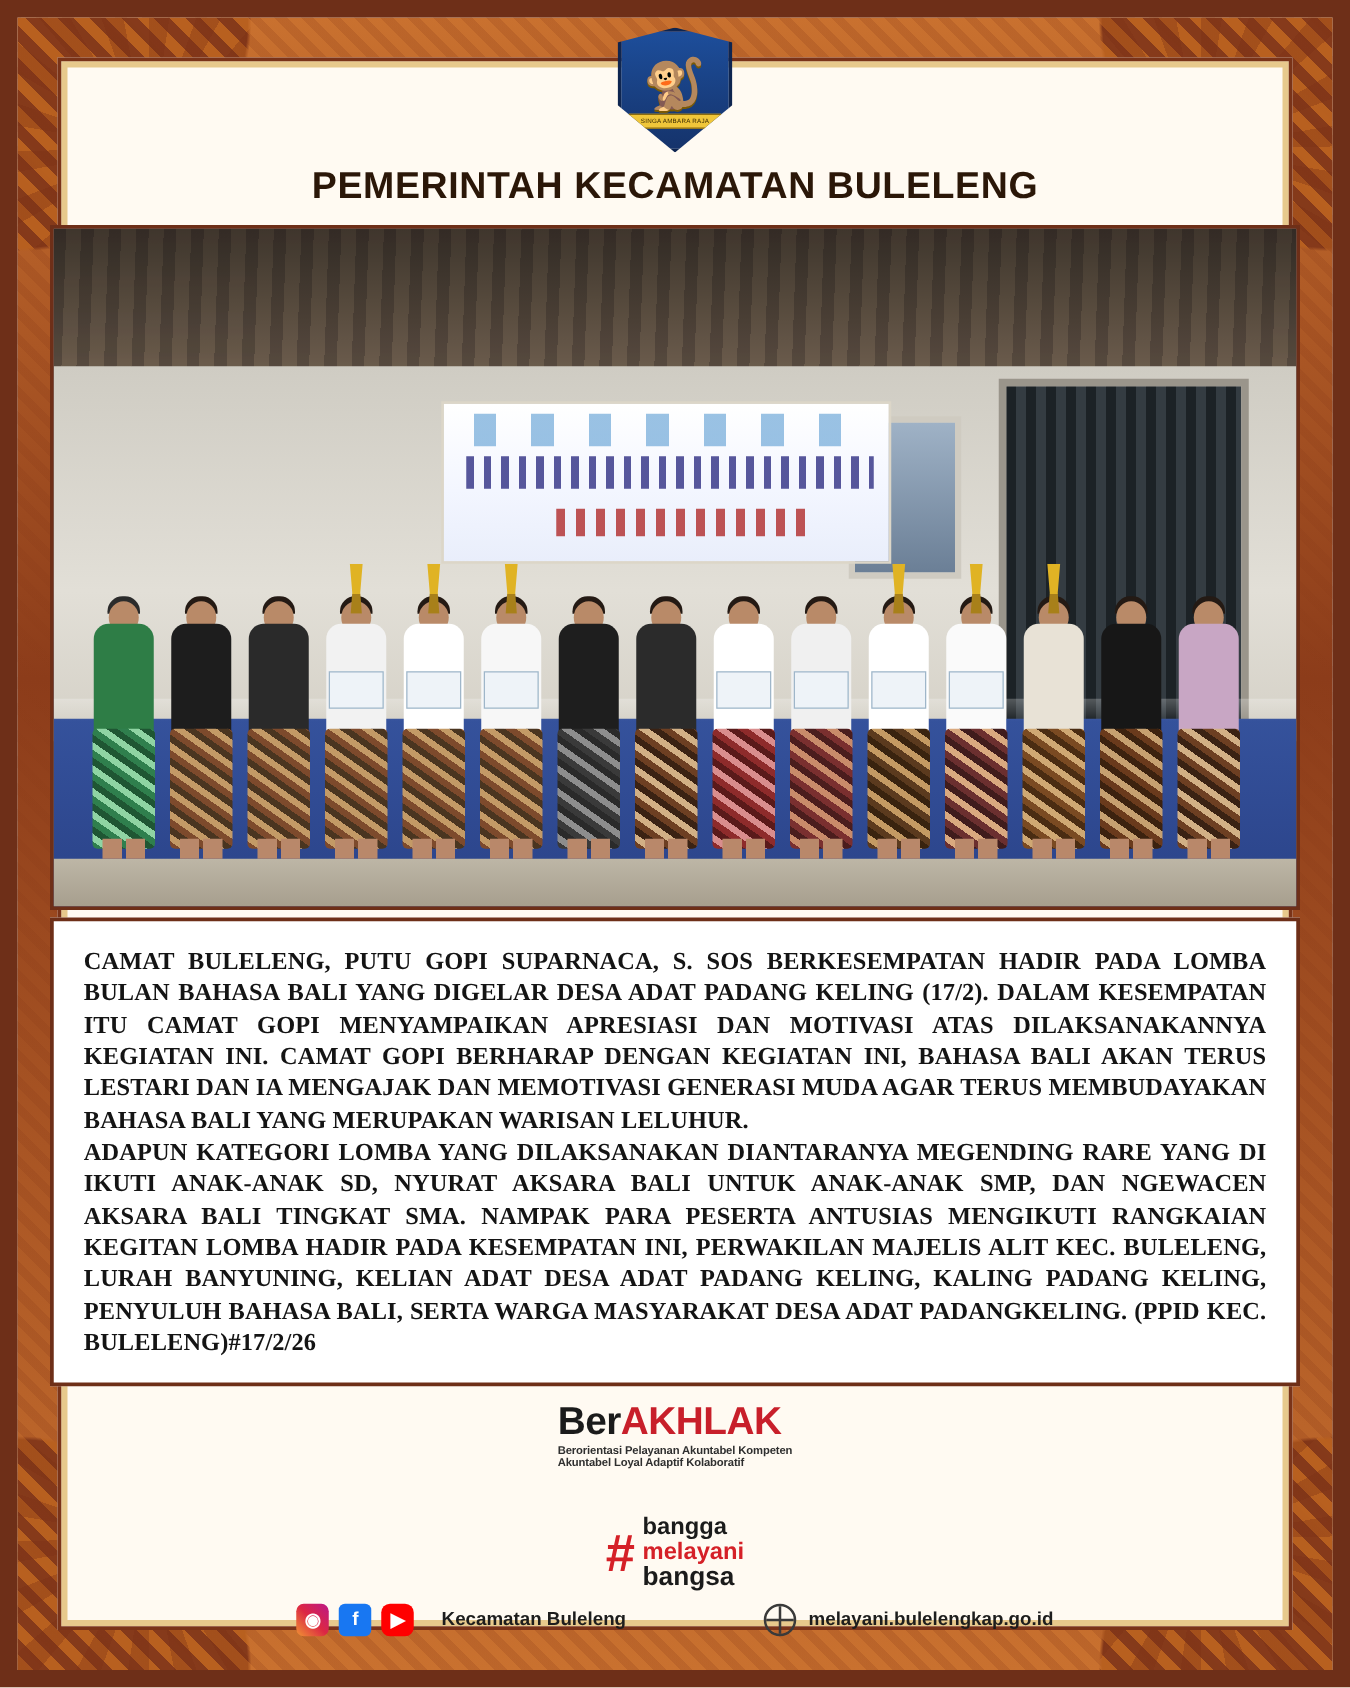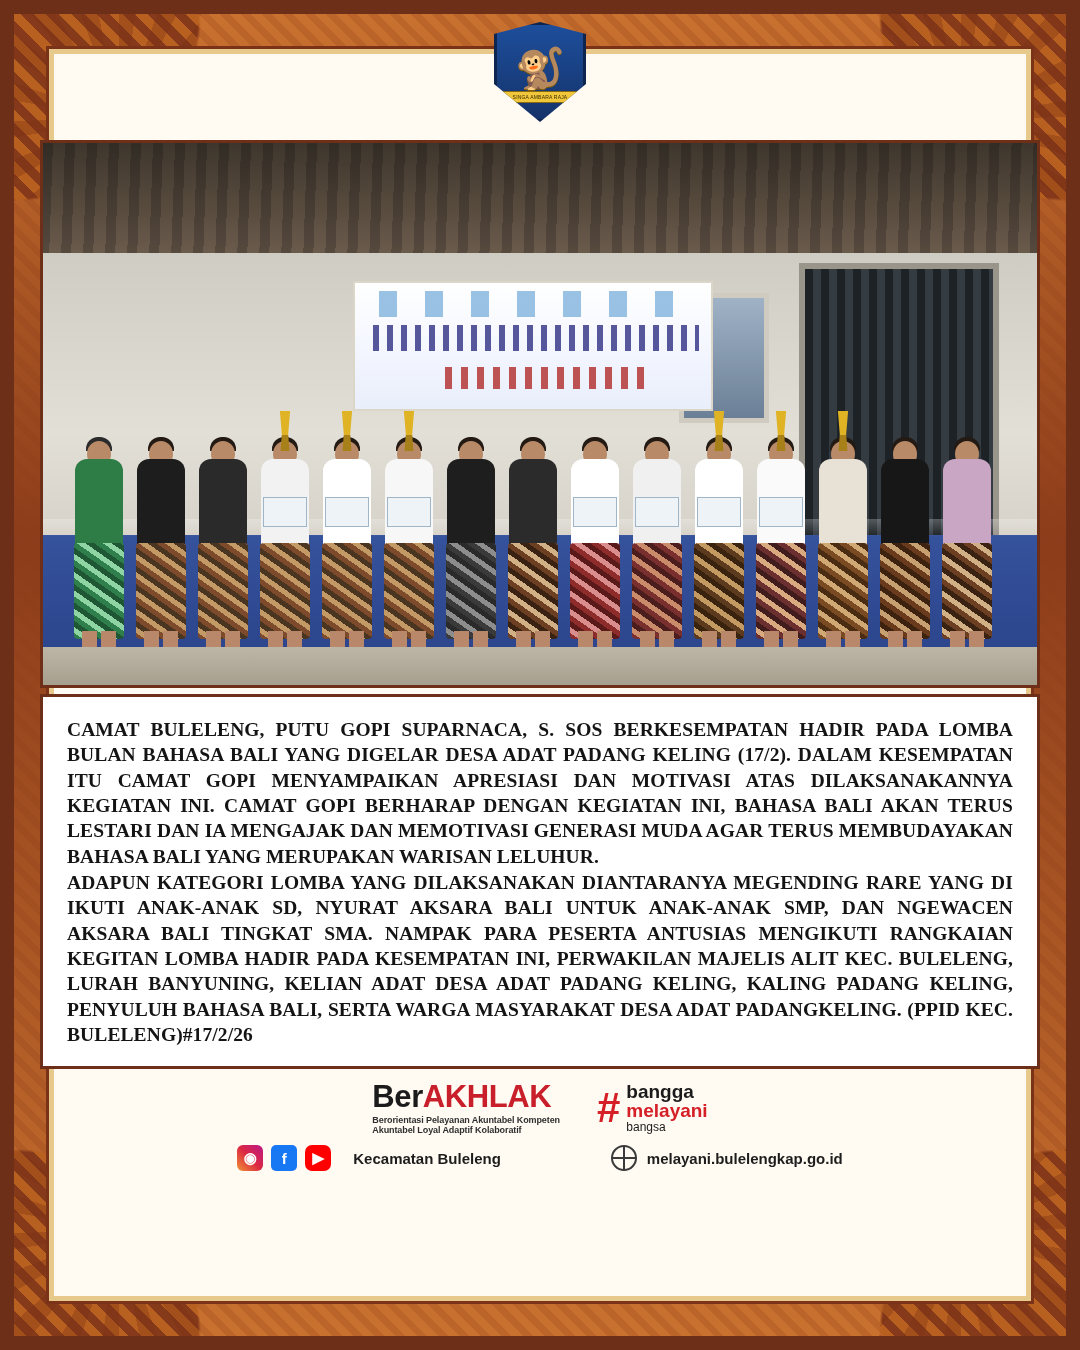--- a/index.html
+++ b/index.html
@@ -232,34 +232,35 @@
   }
   .body-text p { margin-bottom: 1px; font-family: Liberation Serif, serif; }
 
   
   .footer {
     width: 1000px;
     margin-top: 10px;
     display: flex; flex-direction: column; align-items: center;
   }
   .logos {
-    display: flex; justify-content: center; gap: 37px;
+    display: flex; align-items: center; justify-content: center; gap: 37px;
     width: 100%;
+    flex-direction: column;
   }
   .logo-berakhlak { text-align: left; }
   .logo-berakhlak .l1 { font-size: 31px; font-weight: bold; color: #1b1b1b; letter-spacing: -.4px;}
   .logo-berakhlak .l1 b { color: #c81f2a; }
   .logo-berakhlak .l2 { font-size: 9px; color: #2f2f2f; font-weight: bold; letter-spacing: -.1px;}
   .logo-berakhlak .l3 { font-size: 9px; color: #2f2f2f; font-weight: bold; letter-spacing: -.1px;}
   .logo-bangga { display: flex; align-items: center; gap: 6px; }
   .logo-bangga .hash { font-size: 42px; font-weight: bold; color: #d52027; line-height: .9; }
   .logo-bangga .stack { line-height: 1.02; }
   .logo-bangga .s1 { font-size: 19px; font-weight: bold; color: #1b1b1b; }
   .logo-bangga .s2 { font-size: 19px; font-weight: bold; color: #d52027; }
-  .logo-bangga .s3 { font-size: 12px; font-weight: normal; color: #1b1b1b; }
+  .logo-bangga .s3 { font-size: 21px; font-weight: bold; color: #1b1b1b; }
   .logo-lapor { text-align: center; }
   .logo-lapor .row { display: flex; align-items: center; gap: 6px; justify-content: center;}
   .logo-lapor .bub {
     width: 40px; height: 30px; border: 4px solid #d52027; border-radius: 3px; position: relative;
   }
   .logo-lapor .bub:after{
     content:""; position:absolute; left:6px; bottom:-12px; width:10px; height:12px;
     background:#d52027; clip-path: polygon(0 0, 100% 0, 0 100%);
   }
   .logo-lapor .bub-in {
@@ -305,20 +306,21 @@
 
   <div class="content">
 
     <div class="header">
       <div class="emblem">
         <div class="emblem-shield">
           <span class="emblem-bird">🐒</span>
           <span class="emblem-band">SINGA AMBARA RAJA</span>
         </div>
       </div>
+      <div class="org-title">PEMERINTAH KECAMATAN BULELENG</div>
     </div>
 
     <div class="photo-wrap">
       <div class="photo">
         <div class="ph-ceiling"></div>
         <div class="ph-wall"></div>
         <div class="ph-window"></div>
         <div class="ph-door"></div>
         <div class="ph-banner">
           <div class="blogos"></div>

